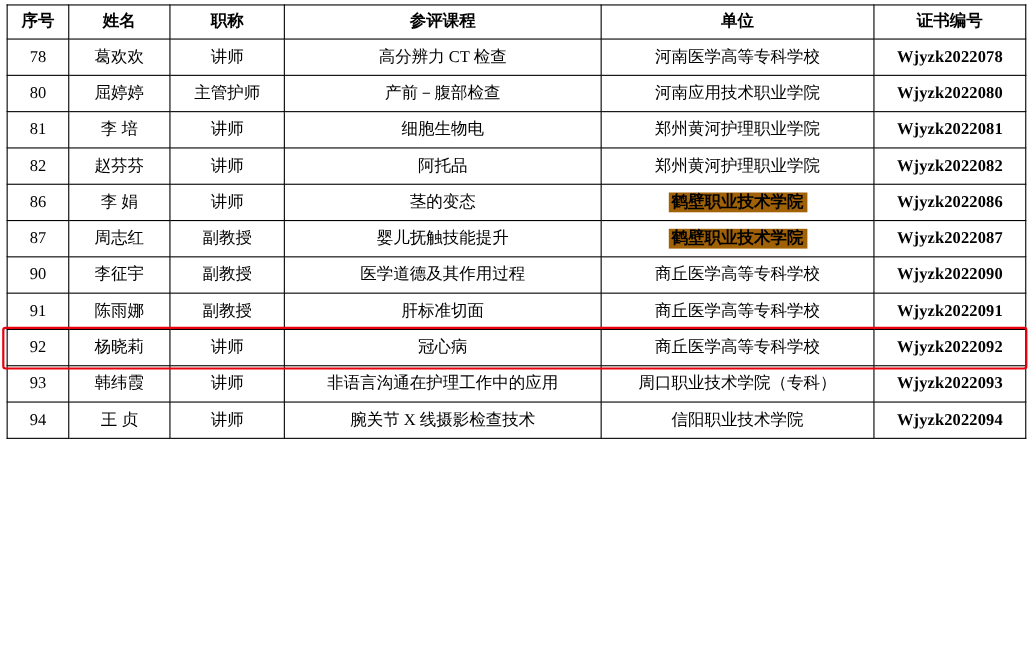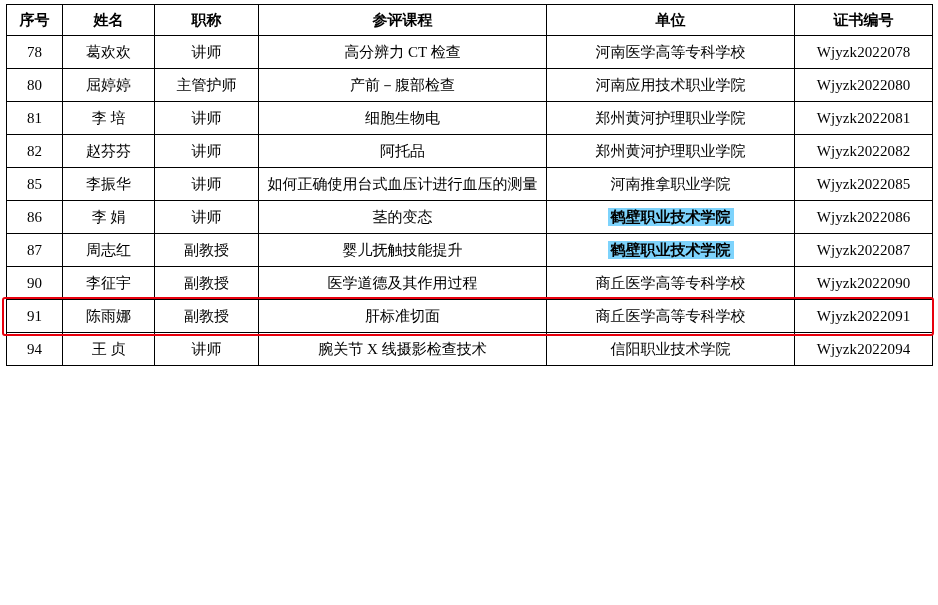--- a/index.html
+++ b/index.html
@@ -47,23 +47,24 @@
   }
   table.grid thead th {
     font-weight: bold;
     height: 30px;
     font-size: 15px;
   }
   td.cert {
     font-family: "Liberation Serif", "DejaVu Serif", serif;
     font-size: 15px;
     letter-spacing: 0.1px;
+    font-weight: bold;
   }
   .hl {
-    background: #7dd3fc;
+    background: #a16207;
     font-weight: bold;
     padding: 1px 3px;
     display: inline-block;
   }
   
   .row-outline {
     position: absolute;
     left: 2px;
     top: 309px;
     width: 932px;
@@ -125,28 +126,20 @@
         </tr>
         <tr>
           <td class="seq">82</td>
           <td class="name">赵芬芬</td>
           <td class="title">讲师</td>
           <td class="course">阿托品</td>
           <td class="unit">郑州黄河护理职业学院</td>
           <td class="cert">Wjyzk2022082</td>
         </tr>
         <tr>
-          <td class="seq">85</td>
-          <td class="name">李振华</td>
-          <td class="title">讲师</td>
-          <td class="course">如何正确使用台式血压计进行血压的测量</td>
-          <td class="unit">河南推拿职业学院</td>
-          <td class="cert">Wjyzk2022085</td>
-        </tr>
-        <tr>
           <td class="seq">86</td>
           <td class="name">李 娟</td>
           <td class="title">讲师</td>
           <td class="course">茎的变态</td>
           <td class="unit"><span class="hl">鹤壁职业技术学院</span></td>
           <td class="cert">Wjyzk2022086</td>
         </tr>
         <tr>
           <td class="seq">87</td>
           <td class="name">周志红</td>
@@ -165,20 +158,36 @@
         </tr>
         <tr>
           <td class="seq">91</td>
           <td class="name">陈雨娜</td>
           <td class="title">副教授</td>
           <td class="course">肝标准切面</td>
           <td class="unit">商丘医学高等专科学校</td>
           <td class="cert">Wjyzk2022091</td>
         </tr>
         <tr>
+          <td class="seq">92</td>
+          <td class="name">杨晓莉</td>
+          <td class="title">讲师</td>
+          <td class="course">冠心病</td>
+          <td class="unit">商丘医学高等专科学校</td>
+          <td class="cert">Wjyzk2022092</td>
+        </tr>
+        <tr>
+          <td class="seq">93</td>
+          <td class="name">韩纬霞</td>
+          <td class="title">讲师</td>
+          <td class="course">非语言沟通在护理工作中的应用</td>
+          <td class="unit">周口职业技术学院（专科）</td>
+          <td class="cert">Wjyzk2022093</td>
+        </tr>
+        <tr>
           <td class="seq">94</td>
           <td class="name">王 贞</td>
           <td class="title">讲师</td>
           <td class="course">腕关节 X 线摄影检查技术</td>
           <td class="unit">信阳职业技术学院</td>
           <td class="cert">Wjyzk2022094</td>
         </tr>
       </tbody>
   </table>
 

